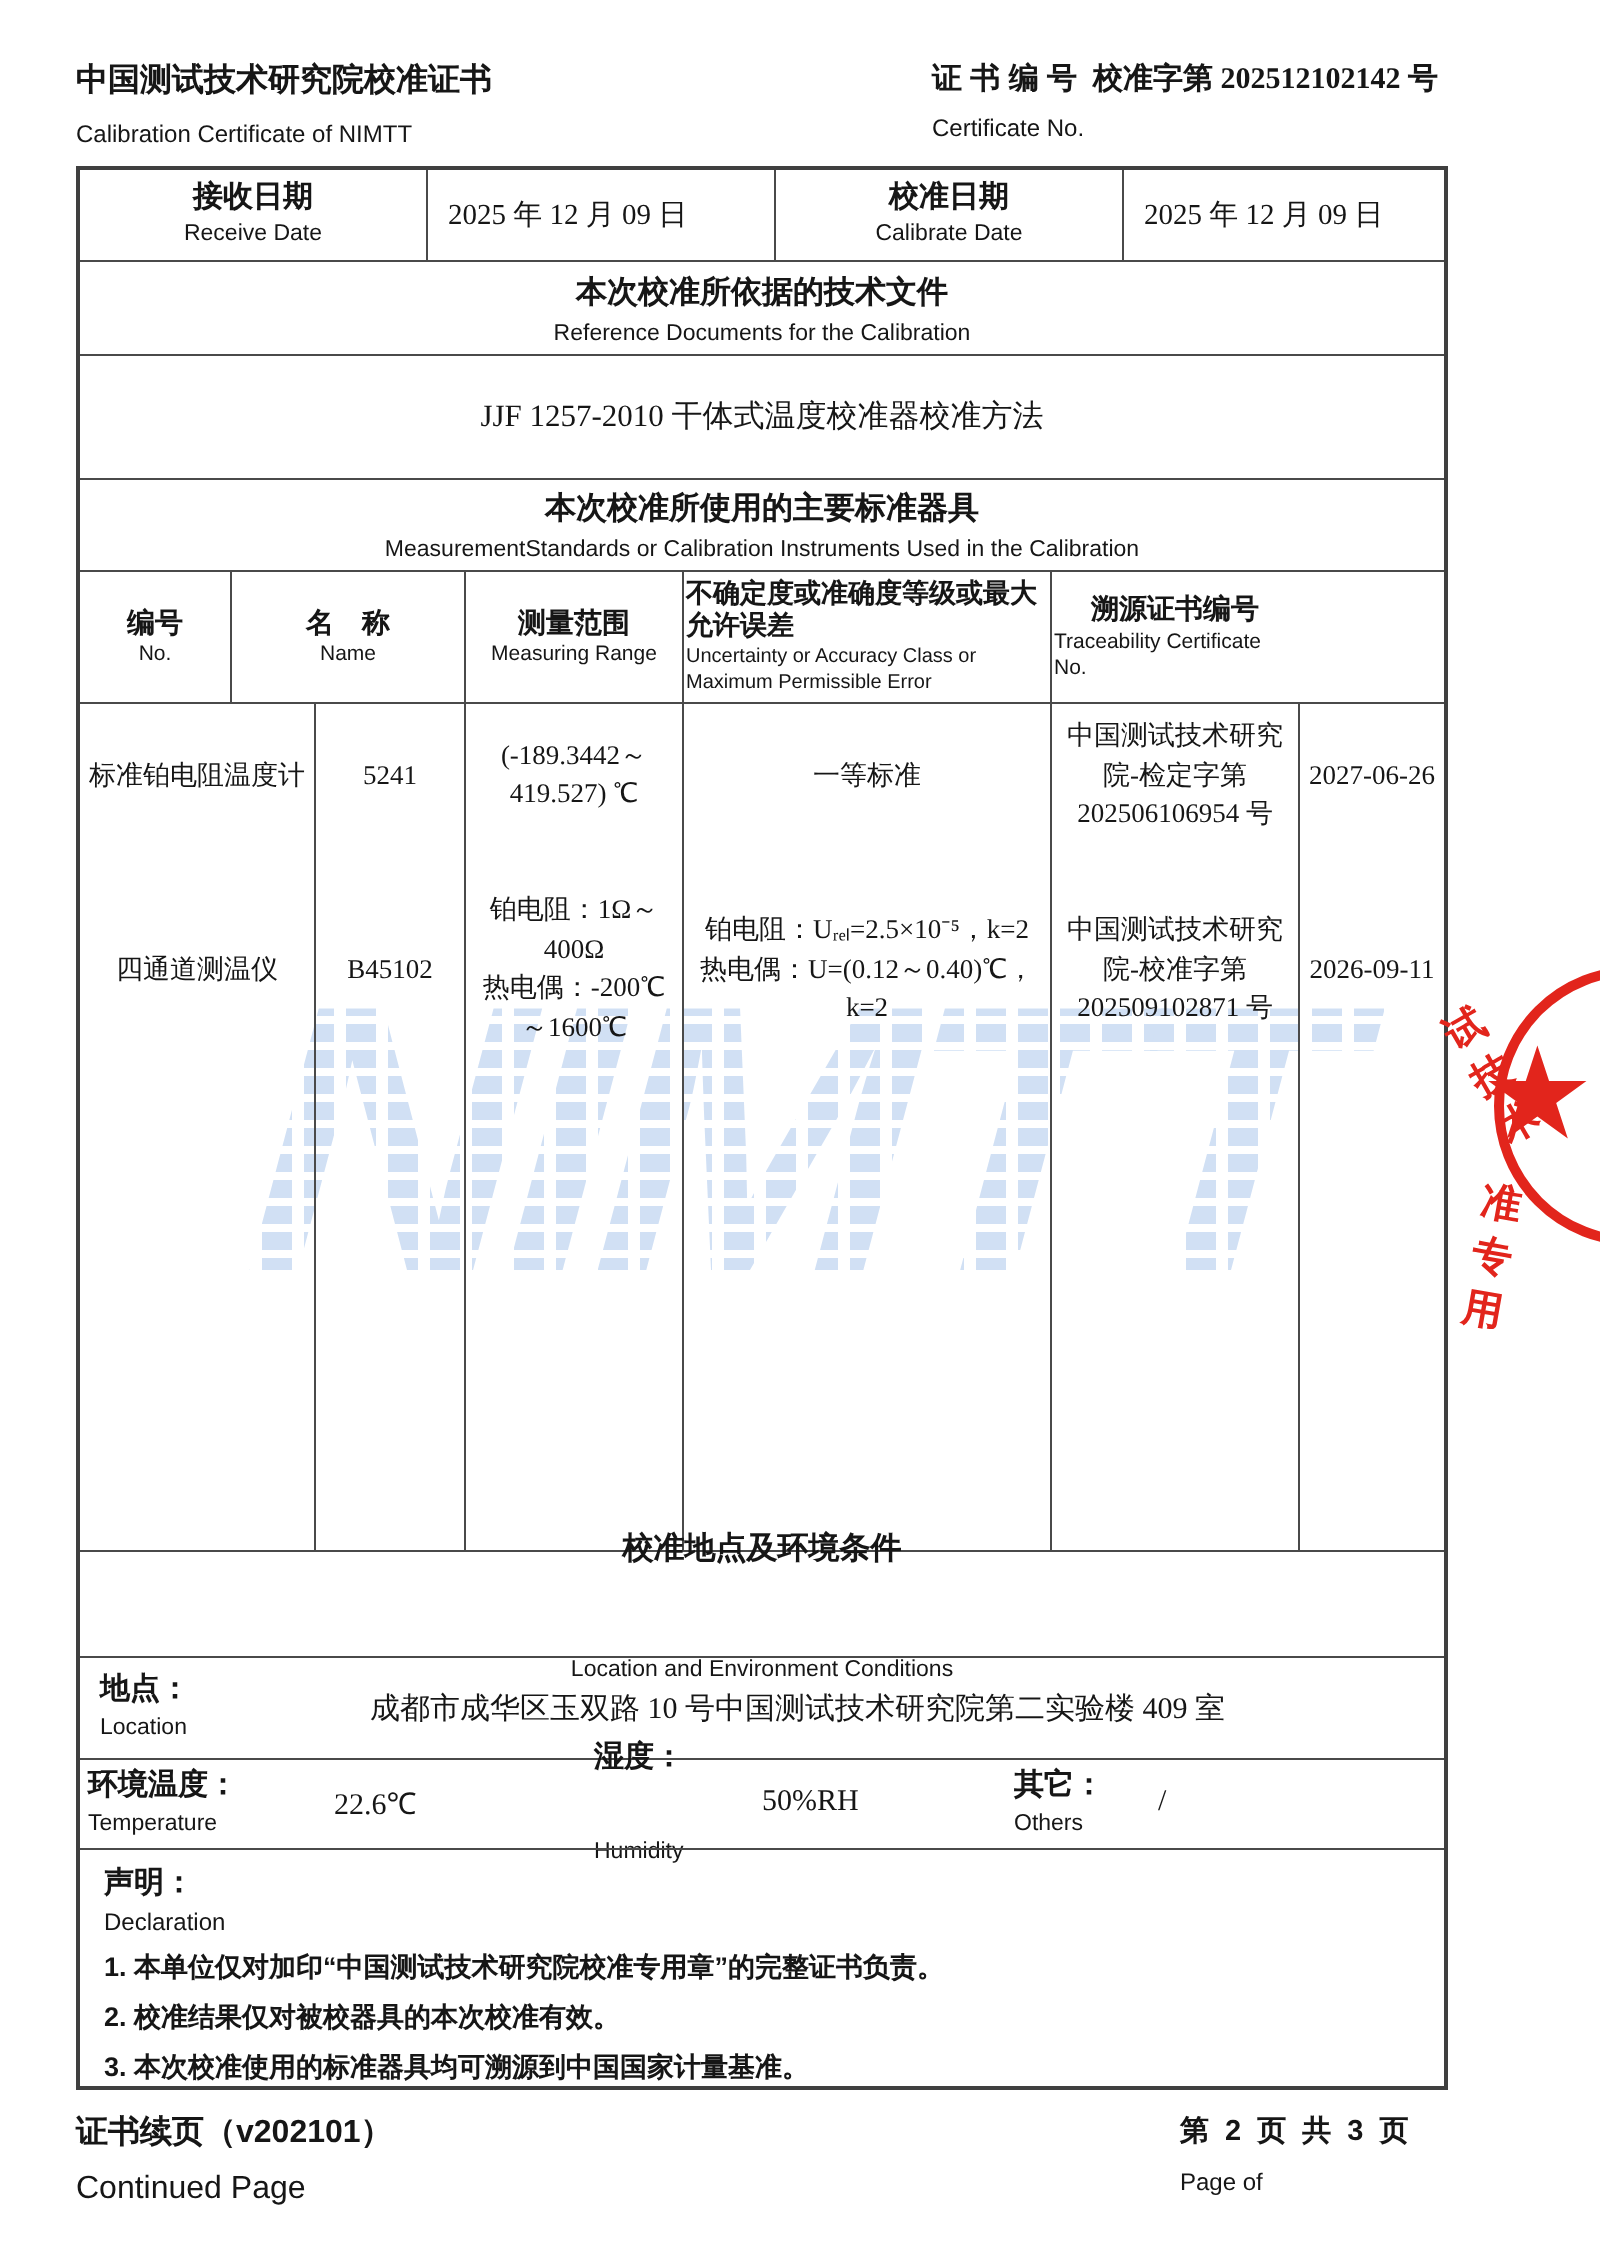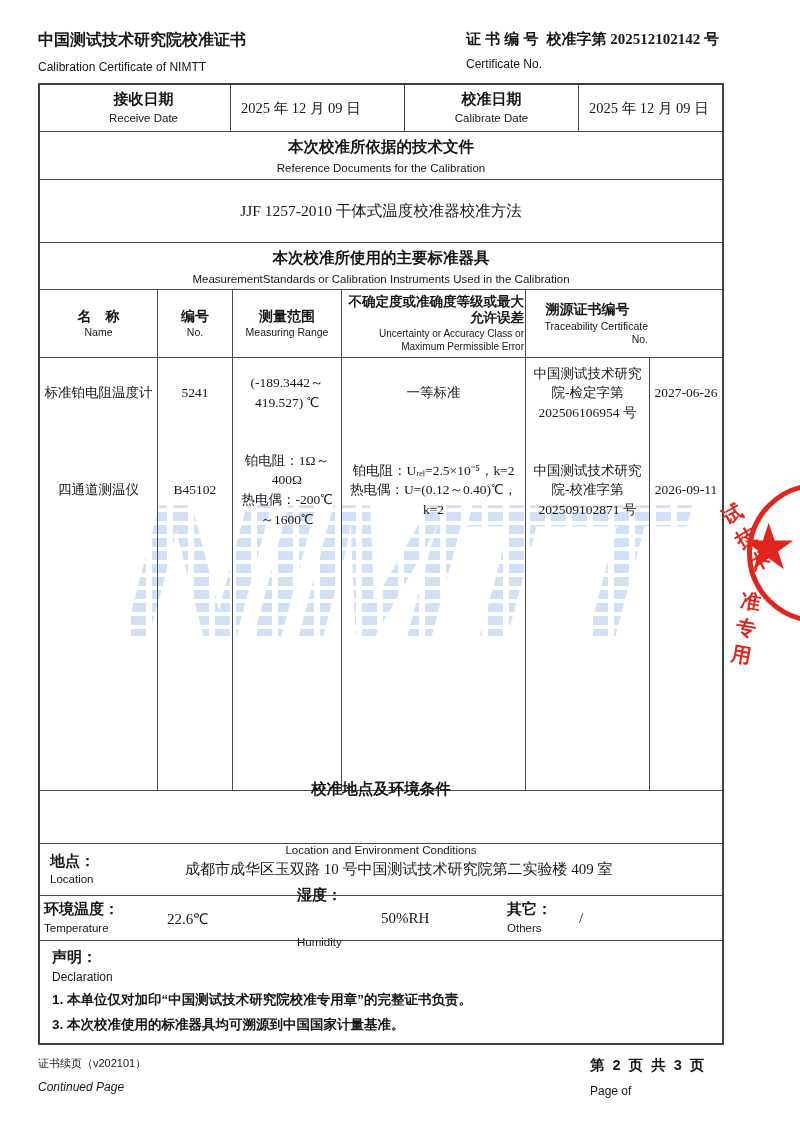--- a/index.html
+++ b/index.html
@@ -42,38 +42,38 @@
   .row{box-sizing:border-box;border-top:1px solid #4a4a4a;display:flex;}
   .row:first-child{border-top:none;}
   .cell{box-sizing:border-box;border-left:1px solid #4a4a4a;}
   .cell:first-child{border-left:none;}
 
   .lab-cn{font-family:"Liberation Sans",sans-serif;font-weight:bold;font-size:15px;line-height:1.25;}
   .lab-en{font-family:"Liberation Sans",sans-serif;font-size:11.5px;line-height:1.3;margin-top:2px;}
   .val{font-size:14.5px;}
 
   
-  .row-dates{height:46px;padding-left:17px;}
+  .row-dates{height:46px;}
   .row-dates .cell{display:flex;flex-direction:column;justify-content:center;align-items:center;text-align:center;}
   .dc1{width:173px;} .dc2{width:174px;align-items:flex-start !important;padding-left:10px;} 
   .dc3{width:174px;} .dc4{flex:1;align-items:flex-start !important;padding-left:10px;}
 
   
   .sec-head{flex-direction:column;justify-content:center;align-items:center;text-align:center;}
   .sec-head .h-cn{font-family:"Liberation Sans",sans-serif;font-weight:bold;font-size:15.5px;}
   .sec-head .h-en{font-family:"Liberation Sans",sans-serif;font-size:11.5px;margin-top:4px;}
   .row-refhead{height:48px;}
   .row-refdoc{height:63px;justify-content:center;align-items:center;}
   .row-refdoc .refdoc{font-size:15.5px;}
   .row-stdhead{height:47px;}
   .row-lochead{height:53px;gap:40px;}
 
   
   .row-stdcols{height:68px;}
-  .row-stdcols .cell{display:flex;flex-direction:column;justify-content:center;align-items:center;text-align:right;padding:1px;}
+  .row-stdcols .cell{display:flex;flex-direction:column;justify-content:center;align-items:center;text-align:left;padding:1px;}
   .sc1{width:117px;} .sc2{width:75px;} .sc3{width:109px;} .sc4{width:184px;} .sc5{width:124px;} .sc6{flex:1;}
   .col-cn{font-family:"Liberation Sans",sans-serif;font-weight:bold;font-size:14px;line-height:1.2;}
   .col-en{font-family:"Liberation Sans",sans-serif;font-size:10.5px;line-height:1.25;margin-top:2px;}
   .sc4 .col-cn{font-size:13.5px;}
   .sc4 .col-en{font-size:10px;}
 
   
   .row-stdbody{height:433px;}
   .row-stdbody .cell{display:flex;flex-direction:column;}
   .e1,.e2{display:flex;justify-content:center;align-items:center;text-align:center;
@@ -105,22 +105,22 @@
   .stamp-circle{position:absolute;left:747px;top:483px;width:140px;height:140px;
     border:5px solid #e2251c;border-radius:50%;box-sizing:border-box;}
   .stamp-star{position:absolute;left:740px;top:516px;font-size:64px;line-height:64px;color:#e2251c;}
   .stamp-top{position:absolute;left:736px;top:497px;color:#e2251c;font-weight:bold;font-size:20px;
     transform:rotate(-30deg);letter-spacing:1px;}
   .stamp-bottom{position:absolute;left:736px;top:588px;color:#e2251c;font-weight:bold;font-size:20px;
     transform:rotate(10deg);letter-spacing:1px;}
 
   
   .footer{position:absolute;left:38px;top:1056px;width:686px;z-index:1;}
-  .footer-left .f-cn{font-family:"Liberation Sans",sans-serif;font-weight:normal;font-size:11px;}
-  .footer-left .f-en{font-family:"Liberation Sans",sans-serif;font-size:12px;margin-top:9px;font-style:italic;}
+  .footer-left .f-cn{font-family:"Liberation Sans",sans-serif;font-weight:bold;font-size:16px;}
+  .footer-left .f-en{font-family:"Liberation Sans",sans-serif;font-size:16px;margin-top:9px;}
   .footer-right{position:absolute;left:552px;top:0;}
   .footer-right .f-cn{font-family:"Liberation Sans",sans-serif;font-weight:bold;font-size:14.5px;letter-spacing:2px;}
   .footer-right .f-en{font-family:"Liberation Sans",sans-serif;font-size:12px;margin-top:9px;}
 </style>
 </head>
 <body>
 
 <div class="watermark">NIMTT</div>
 <div class="wm-stripes"></div>
 
@@ -165,27 +165,27 @@
   <div class="row row-refdoc">
     <div class="refdoc">JJF 1257-2010  干体式温度校准器校准方法</div>
   </div>
 
   <div class="row row-stdhead sec-head">
     <div class="h-cn">本次校准所使用的主要标准器具</div>
     <div class="h-en">MeasurementStandards or Calibration Instruments Used in the Calibration</div>
   </div>
 
   <div class="row row-stdcols">
+    <div class="cell sc2">
+      <div class="col-cn">编号</div>
+      <div class="col-en">No.</div>
+    </div>
     <div class="cell sc1">
       <div class="col-cn">名　称</div>
       <div class="col-en">Name</div>
-    </div>
-    <div class="cell sc2">
-      <div class="col-cn">编号</div>
-      <div class="col-en">No.</div>
     </div>
     <div class="cell sc3">
       <div class="col-cn">测量范围</div>
       <div class="col-en">Measuring Range</div>
     </div>
     <div class="cell sc4">
       <div class="col-cn">不确定度或准确度等级或最大允许误差</div>
       <div class="col-en">Uncertainty or Accuracy Class or Maximum Permissible Error</div>
     </div>
     <div class="cell sc5">
@@ -251,20 +251,21 @@
       <div class="lab-cn">其它：</div>
       <div class="lab-en">Others</div>
     </div>
     <div class="env-val ev-o-v">/</div>
   </div>
 
   <div class="row row-decl">
     <div class="decl-cn">声明：</div>
     <div class="decl-en">Declaration</div>
     <div class="decl-item">1. 本单位仅对加印“中国测试技术研究院校准专用章”的完整证书负责。</div>
+    <div class="decl-item">2. 校准结果仅对被校器具的本次校准有效。</div>
     <div class="decl-item">3. 本次校准使用的标准器具均可溯源到中国国家计量基准。</div>
   </div>
 </div>
 
 <div class="stamp">
   <div class="stamp-circle"></div>
   <div class="stamp-top">试技术</div>
   <div class="stamp-star">★</div>
   <div class="stamp-bottom">准专用</div>
 </div>

